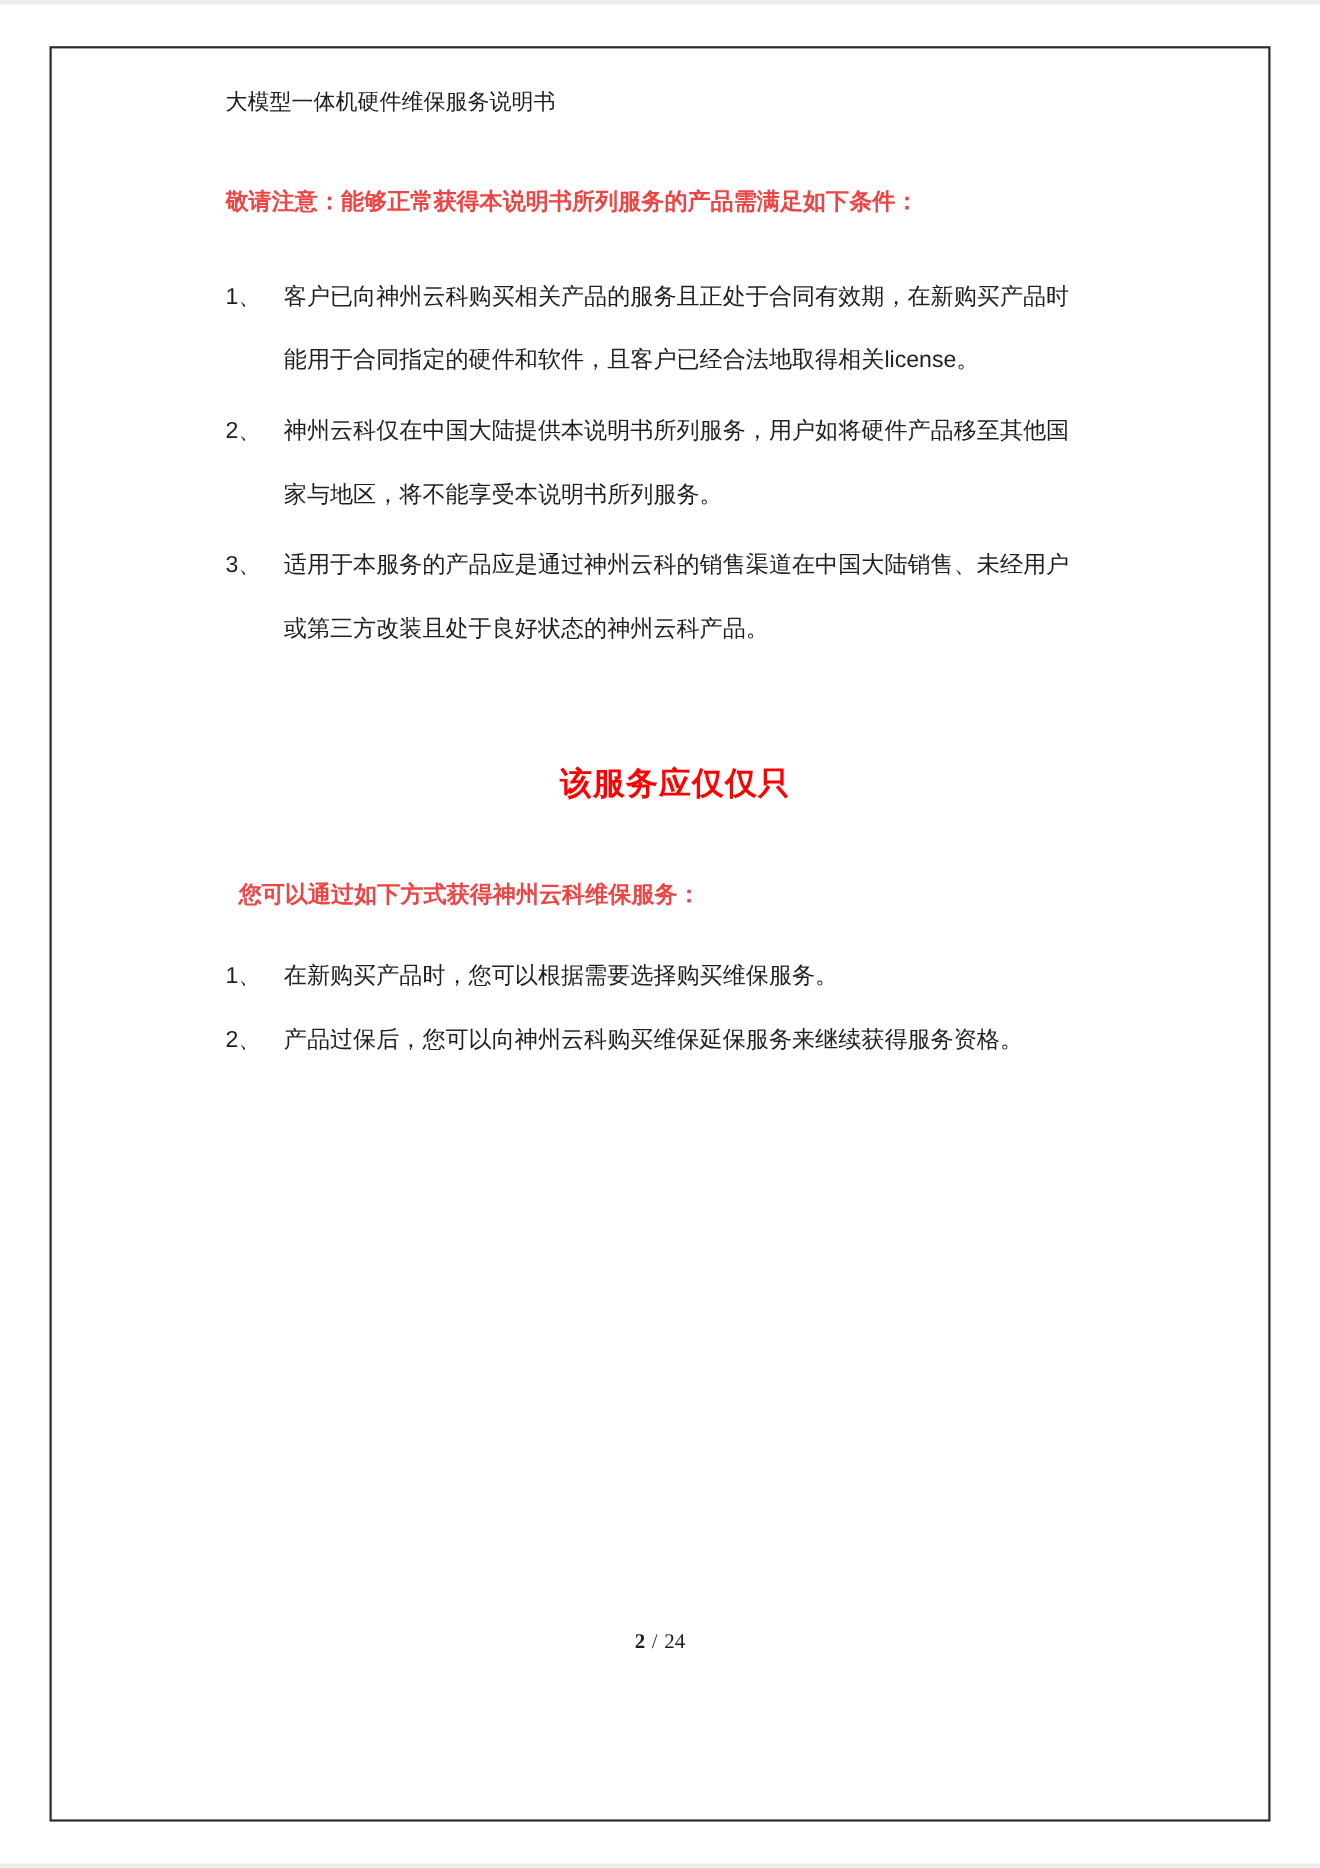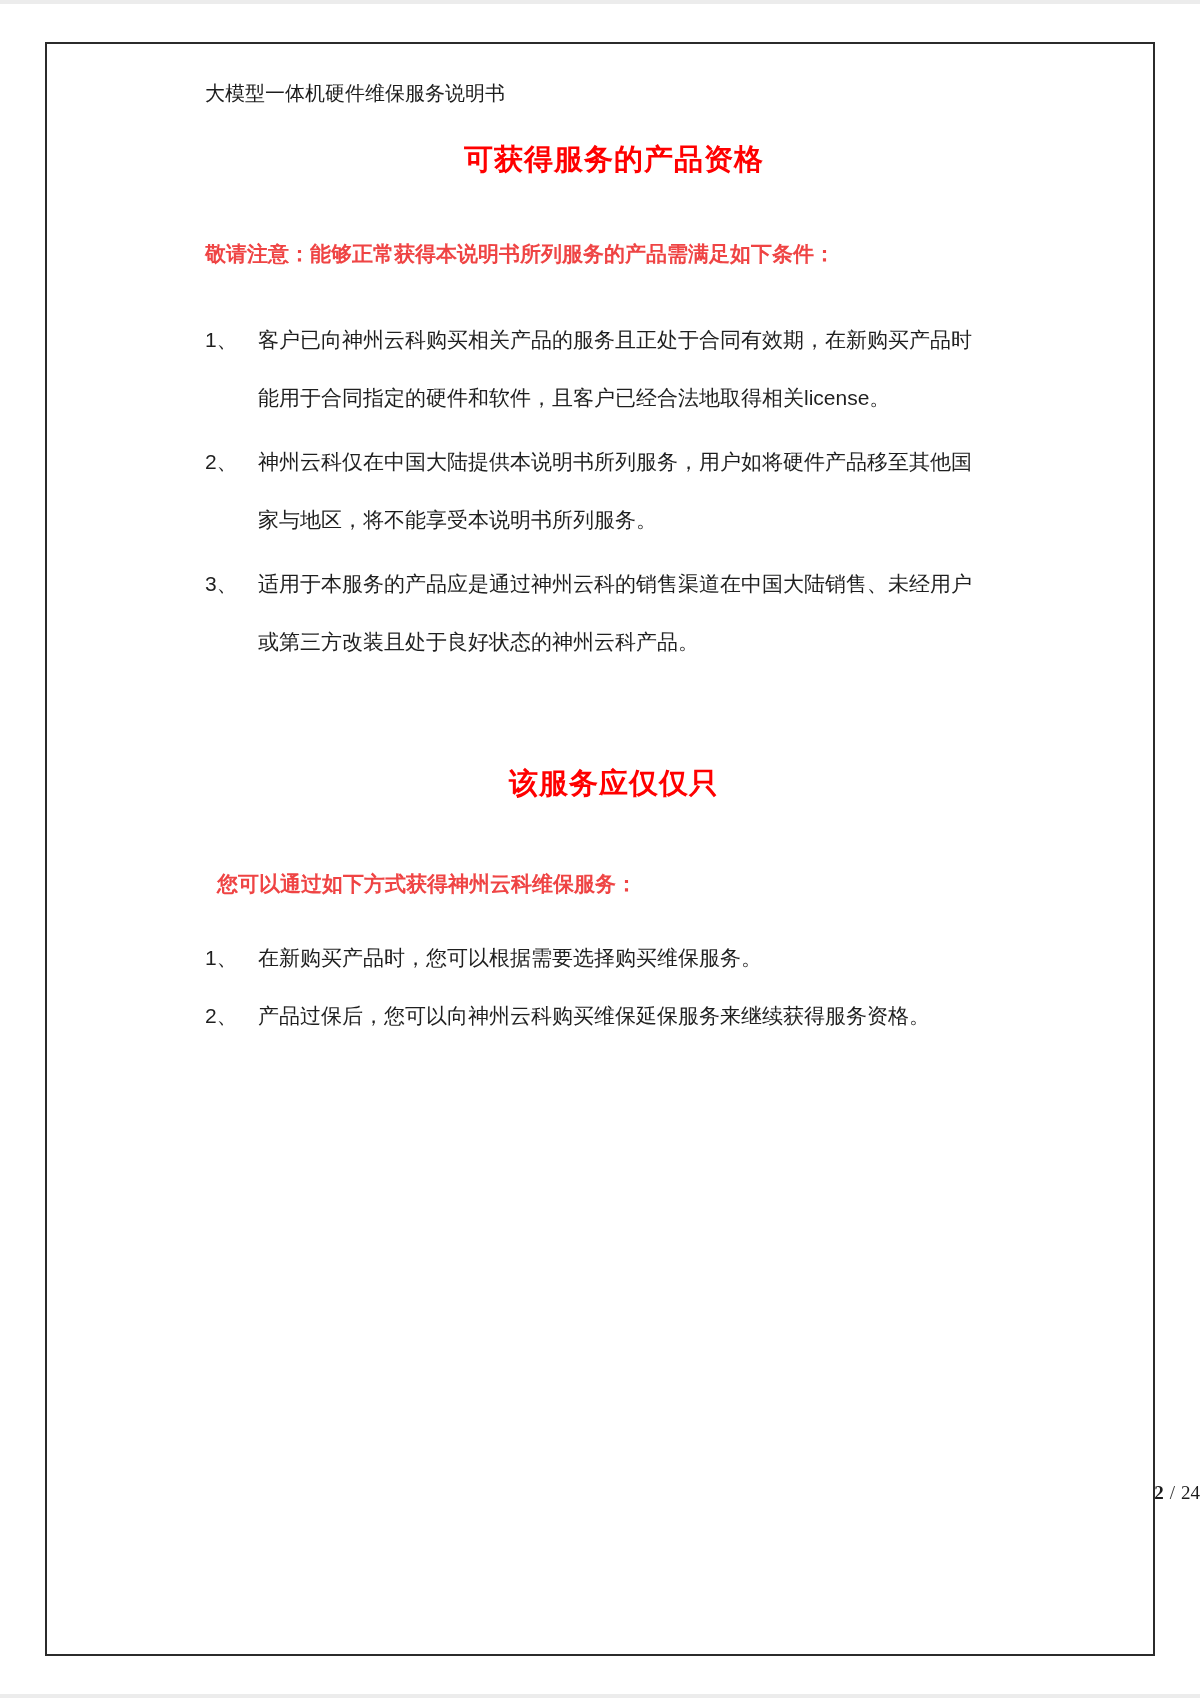--- a/index.html
+++ b/index.html
@@ -91,40 +91,39 @@
   }
   .item-text {
     flex: 1;
     white-space: pre-wrap;
   }
   .footer {
     position: absolute;
     top: 1482px;
     left: 0;
     width: 100%;
-    text-align: right;
+    text-align: center;
     font-family: "Liberation Serif", "DejaVu Serif", serif;
     font-size: 19px;
     color: #1c1c1c;
   }
   .footer .num-bold { font-weight: 700; }
   .footer .sep { padding: 0 6px; color: #333333; }
 </style>
 </head>
 <body>
 
 <div class="page">
   <div class="page-edge-top"></div>
   <div class="border-frame"></div>
 
   <div class="content">
 
     <div class="doc-header">大模型一体机硬件维保服务说明书</div>
 
-    <div class="section-title" style="color:#ff0000">可获得服务的产品资格</div>
 
     <div class="intro">敬请注意：能够正常获得本说明书所列服务的产品需满足如下条件：</div>
 
     <div class="list first">
       <div class="list-item">
         <span class="item-num">1、</span>
         <span class="item-text">客户已向神州云科购买相关产品的服务且正处于合同有效期，在新购买产品时
 能用于合同指定的硬件和软件，且客户已经合法地取得相关license。</span>
       </div>
       <div class="list-item">

